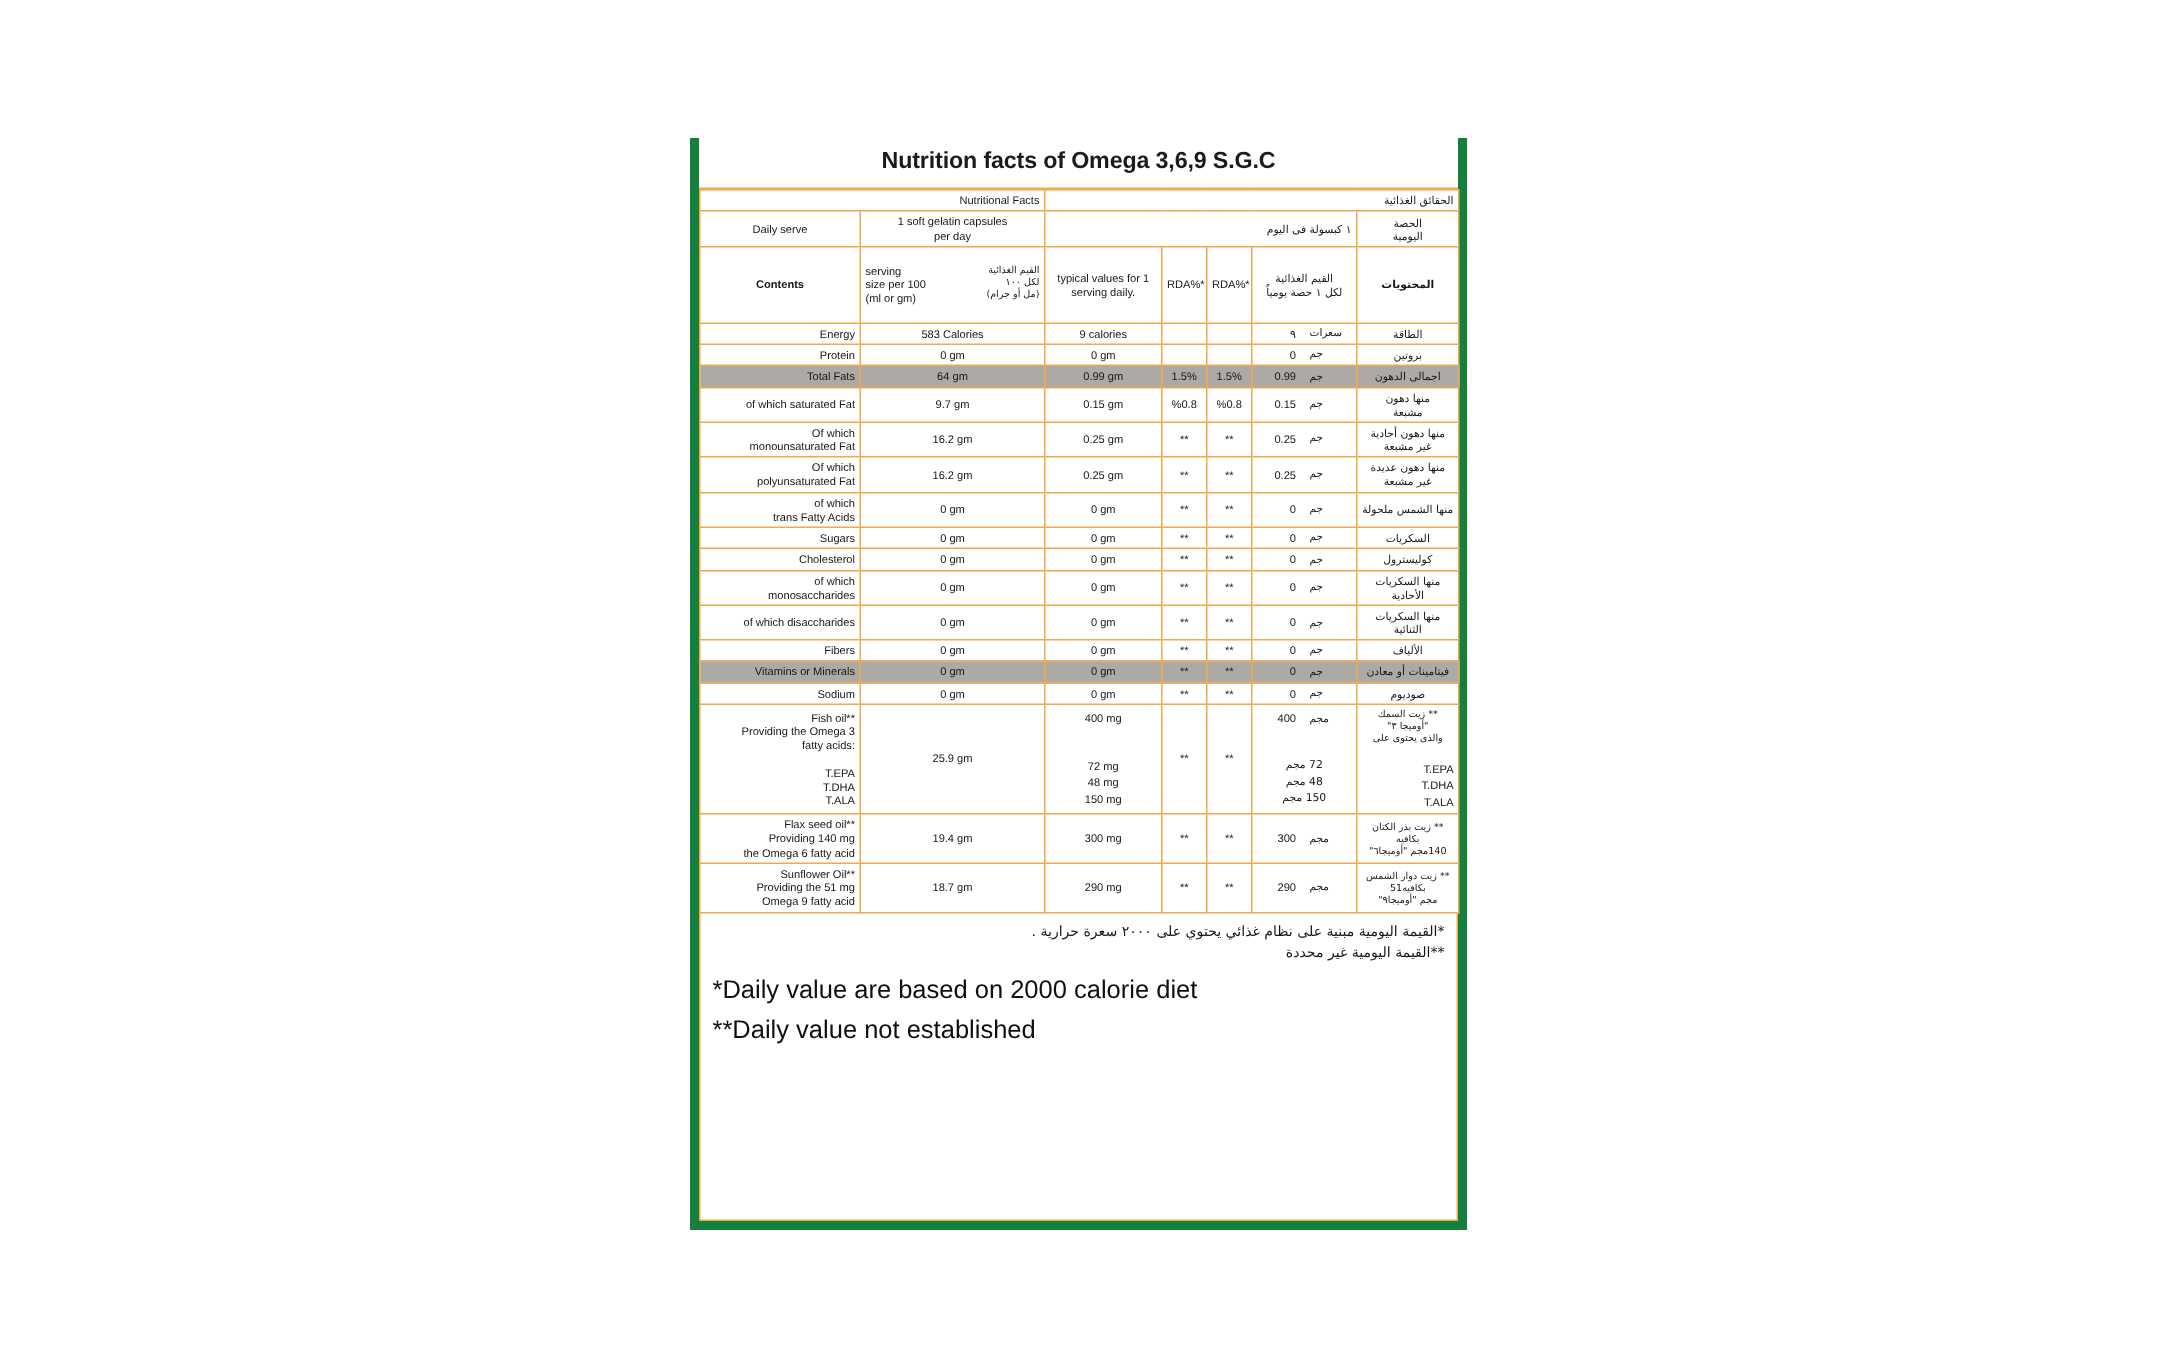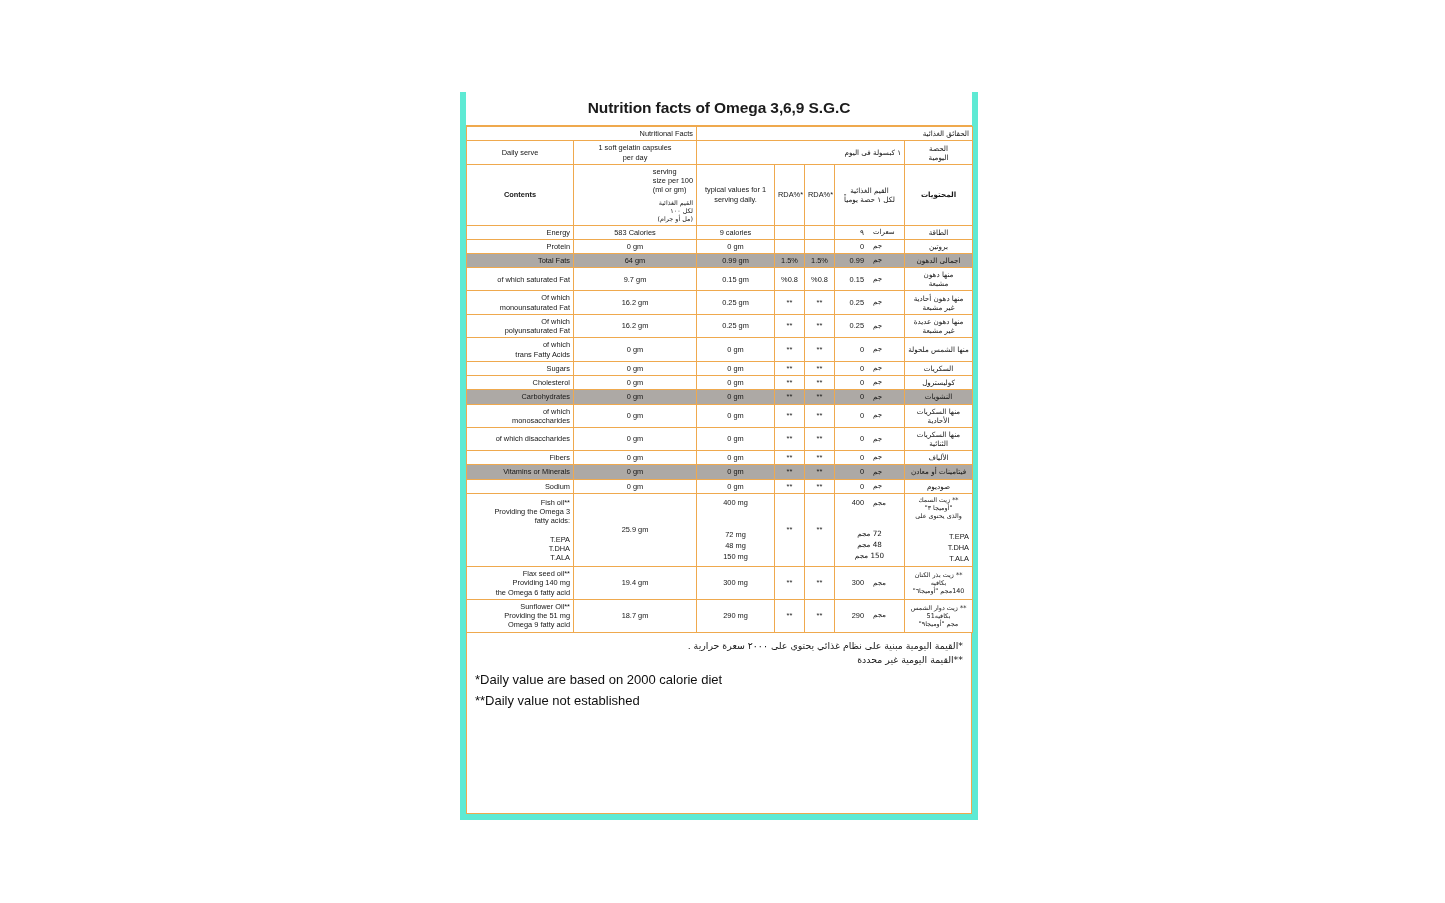--- a/index.html
+++ b/index.html
@@ -19,21 +19,21 @@
     background: #ffffff;
   }
 
   
   #panel {
     position: absolute;
     left: 460px;
     top: 92px;
     width: 518px;
     height: 728px;
-    background: #5eead4;
+    background: #15803d;
     box-sizing: border-box;
     padding: 0 6px 6px 6px;
   }
 
   #panel-inner {
     width: 100%;
     height: 100%;
     background: #ffffff;
     box-sizing: border-box;
     display: flex;
@@ -81,23 +81,22 @@
   .rgt   { text-align: right; }
   .bold  { font-weight: bold; }
   .grey  { background: #ADA9A5; }
   .arab  { direction: rtl; font-family: "DejaVu Sans", sans-serif; font-size: 7.2px; }
   .arab-sm { direction: rtl; font-family: "DejaVu Sans", sans-serif; font-size: 6.4px; }
 
   .hdr-cell { height: 46px; }
   .hdr-split {
     display: flex;
     justify-content: space-between;
-    align-items: flex-end;
+    align-items: flex-start;
     gap: 4px;
-    flex-direction: column;
   }
   .hdr-split .en { text-align: left; white-space: pre-line; }
   .hdr-split .ar { text-align: right; white-space: pre-line; }
 
   .indent1 { padding-left: 14px !important; }
 
   .stack { white-space: pre-line; }
 
   
   .valbox {
@@ -124,21 +123,21 @@
     text-align: right;
     direction: rtl;
     font-family: "DejaVu Sans", sans-serif;
     font-size: 9.4px;
     line-height: 1.55;
     color: #161616;
   }
   .footer .en-lines {
     margin-top: 2px;
     text-align: left;
-    font-size: 13px;
+    font-size: 17px;
     line-height: 1.6;
     color: #0f0f0f;
     font-weight: normal;
   }
 </style>
 </head>
 <body>
 
 <div id="page">
 
@@ -319,34 +318,20 @@
               <td class="ctr">**</td>
               <td class="ctr">**</td>
               <td class="ctr">
                 <div class="valbox">
                   <span class="num">0</span>
                   <span class="unit">جم</span>
                 </div>
               </td>
               <td class="ctr arab stack">كوليسترول</td>
             </tr>
-            <tr class="grey">
-              <td class="lft stack grey">Carbohydrates</td>
-              <td class="ctr grey">0 gm</td>
-              <td class="ctr grey">0 gm</td>
-              <td class="ctr grey">**</td>
-              <td class="ctr grey">**</td>
-              <td class="ctr grey">
-                <div class="valbox">
-                  <span class="num">0</span>
-                  <span class="unit">جم</span>
-                </div>
-              </td>
-              <td class="ctr arab stack grey">النشويات</td>
-            </tr>
             <tr>
               <td class="lft stack indent1">of which
 monosaccharides</td>
               <td class="ctr">0 gm</td>
               <td class="ctr">0 gm</td>
               <td class="ctr">**</td>
               <td class="ctr">**</td>
               <td class="ctr">
                 <div class="valbox">
                   <span class="num">0</span>

